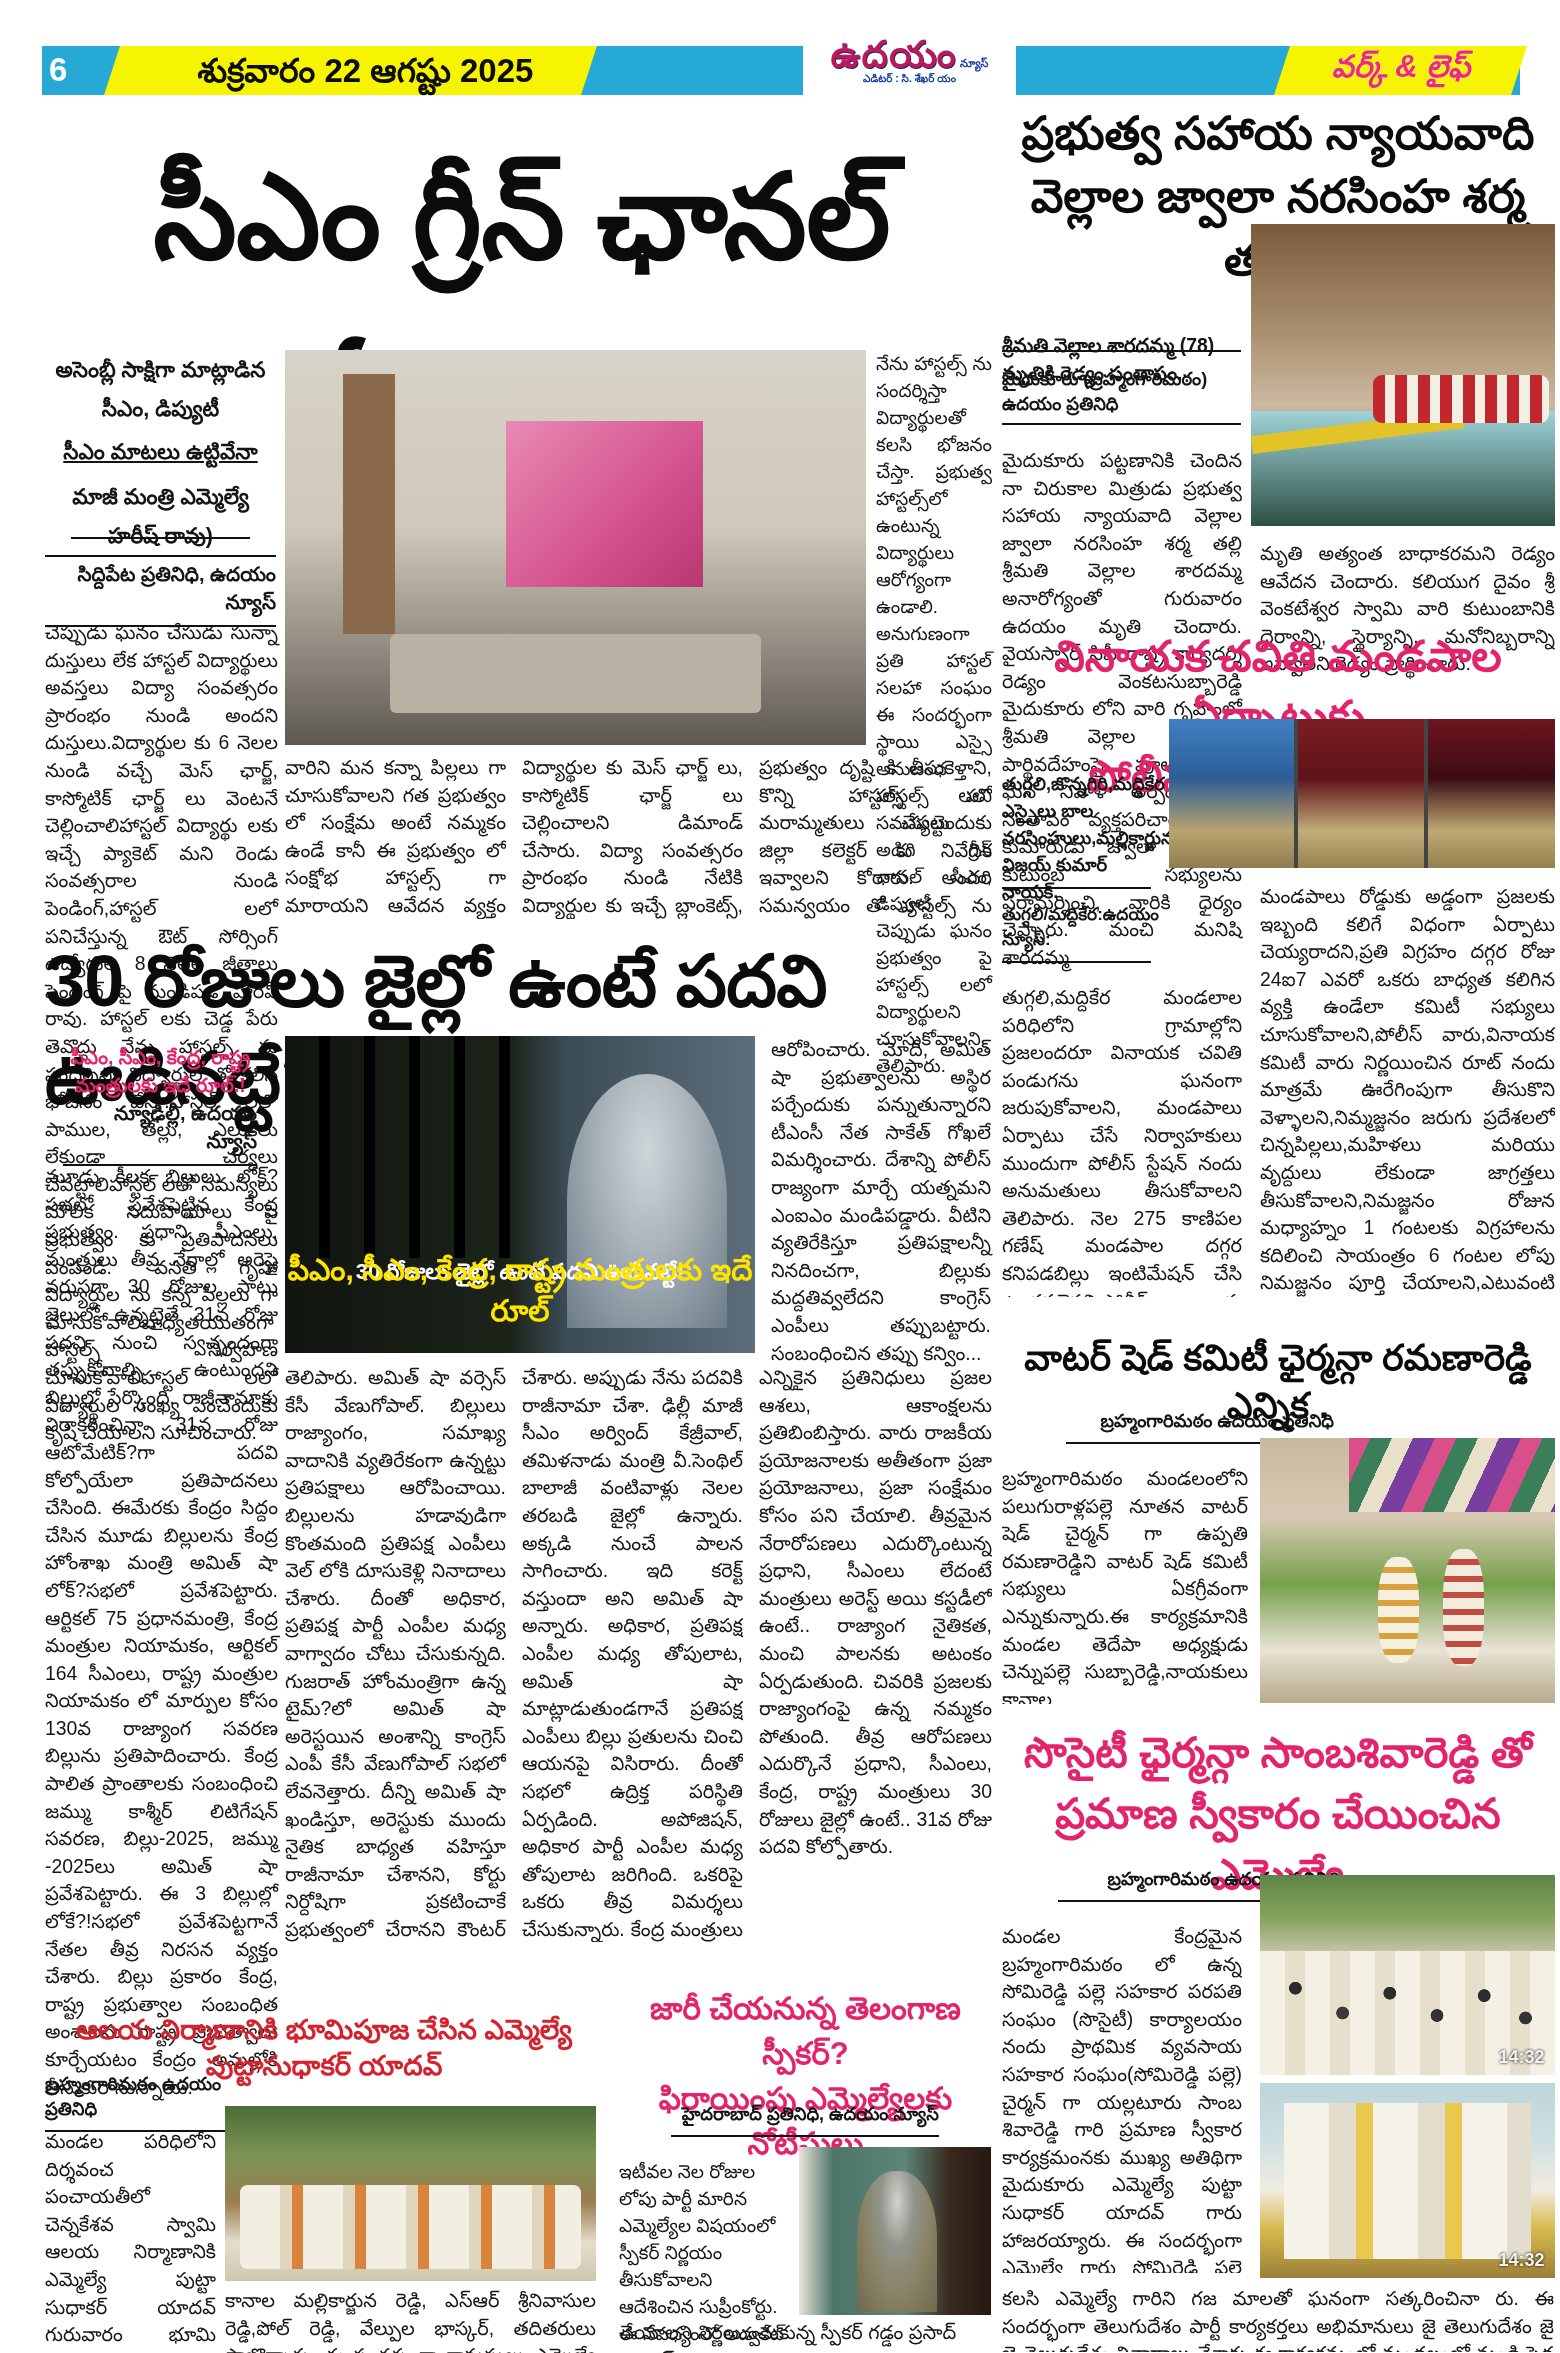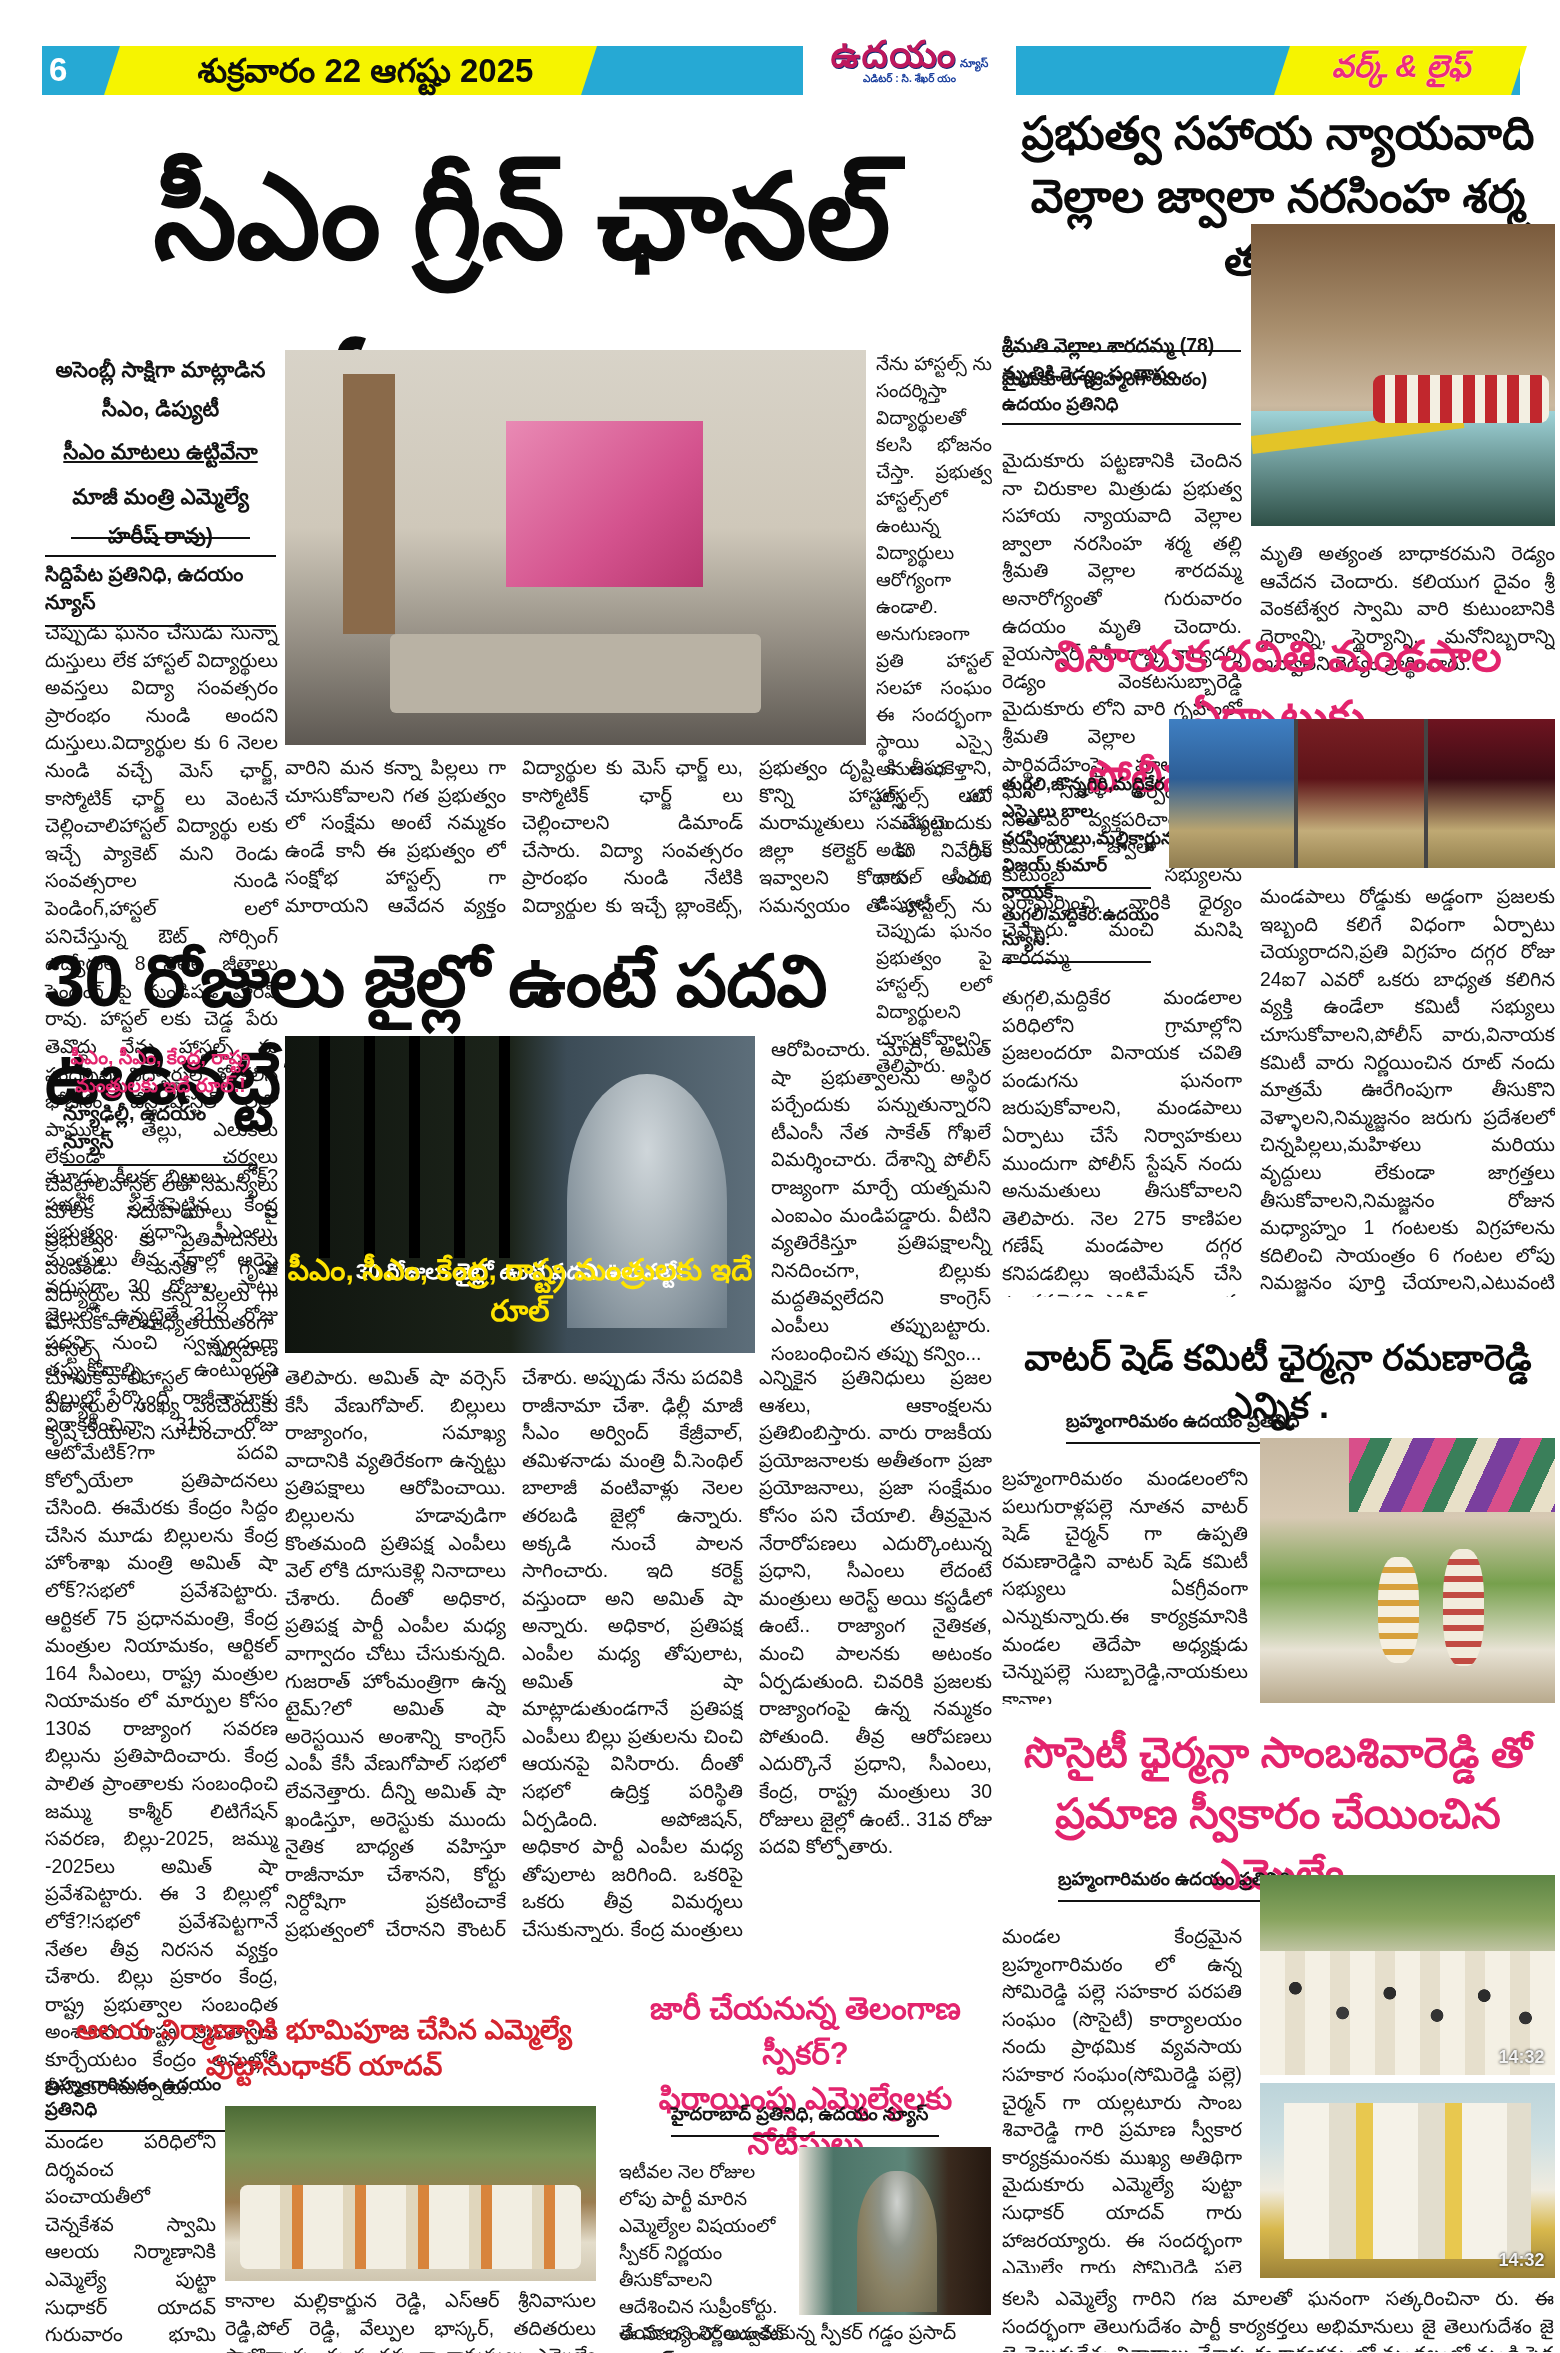--- a/index.html
+++ b/index.html
@@ -14,21 +14,21 @@
   .section-txt{position:absolute;left:1293px;top:49px;width:216px;font-size:31px;font-weight:800;
                font-style:italic;color:#ee2a7c;text-align:center;text-shadow:0 0 1.5px #fff;}
   .logo-box{position:absolute;left:803px;top:36px;width:213px;height:61px;background:#ffffff;text-align:center;}
   .logo-title{font-size:37px;font-weight:900;color:#be185d;line-height:37px;letter-spacing:1.5px;
               text-shadow:0.7px 0.7px 0 #0b2a72;}
   .logo-sub{font-size:11.2px;font-weight:bold;color:#1a3f9e;display:inline-block;margin-left:3px;}
   .logo-editor{font-size:10.4px;color:#1a3f9e;font-weight:bold;line-height:12px;}
   
   .col{position:absolute;font-size:19.4px;line-height:27.6px;text-align:justify;}
   .deck{position:absolute;font-size:21.6px;line-height:39px;font-weight:800;text-align:center;}
-  .dateline{position:absolute;font-size:20px;font-weight:800;text-align:left;
+  .dateline{position:absolute;font-size:20px;font-weight:800;text-align:right;
             border-top:2.2px solid #111;border-bottom:2.2px solid #111;padding:6px 0;}
   .rule{position:absolute;height:2.2px;background:#111;}
   .hl{position:absolute;font-weight:900;color:#0b0b0b;letter-spacing:-0.7px;}
   .hl-pink{color:#e3246d;}
   .hl-red{color:#d4232e;}
   .u{text-decoration:underline;}
   
   .photo{position:absolute;overflow:hidden;}
   .ph-part{position:absolute;}
   .meeting{background:linear-gradient(180deg,#d8d3c8 0%,#cfc8ba 45%,#8c867c 78%,#5d5852 100%);}

